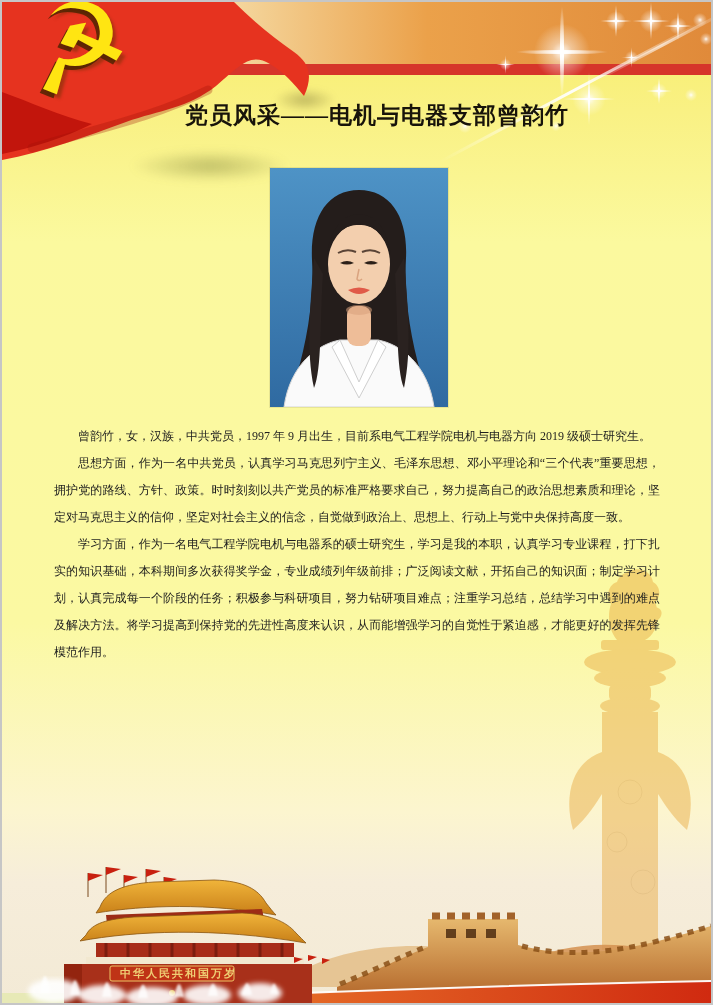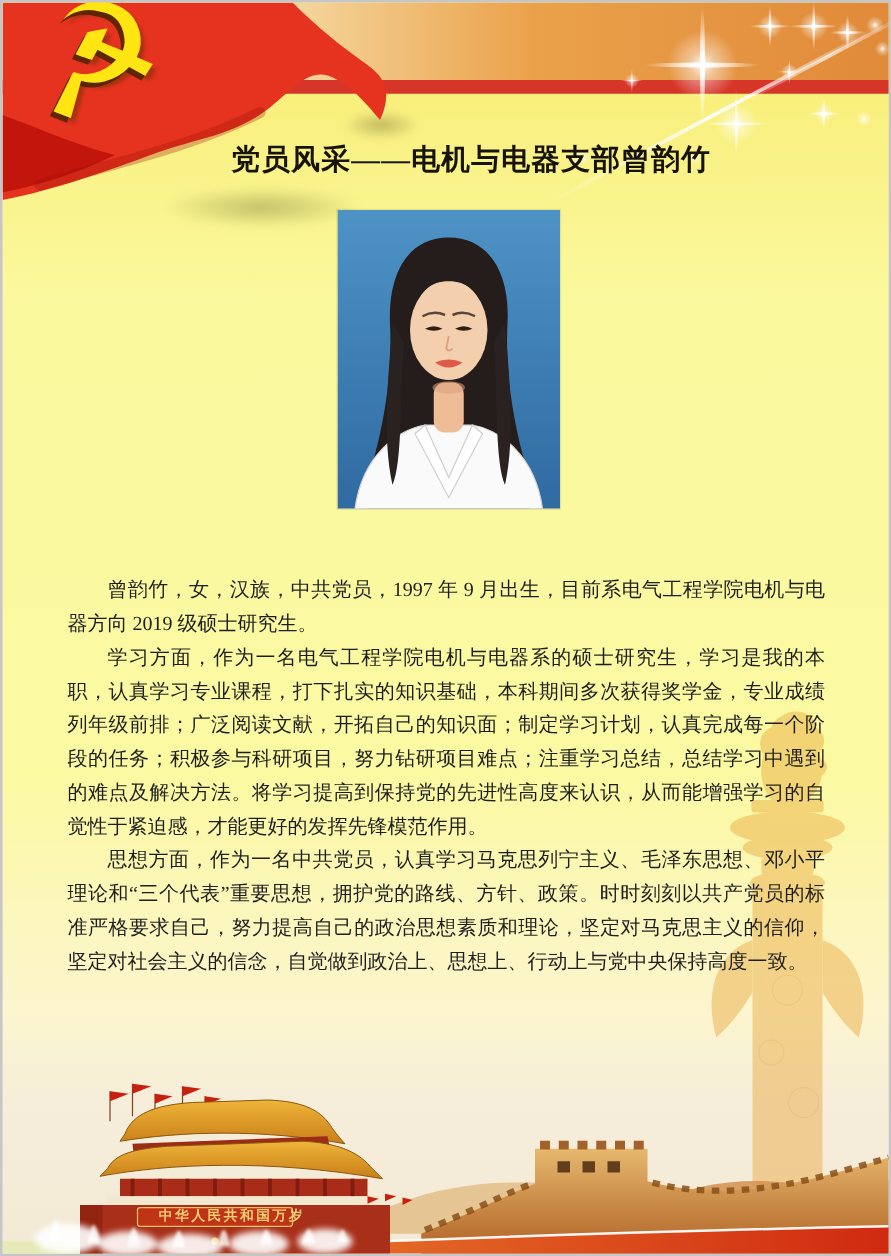--- a/index.html
+++ b/index.html
@@ -44,37 +44,37 @@
     color:var(--emblem-yellow,#ffe512);
     transform:rotate(-14deg);
     text-shadow:-4px 3px 0 rgba(70,35,0,.8),2px 5px 3px rgba(95,48,0,.45);}
   .flag-shadow{position:absolute;left:128px;top:148px;width:160px;height:32px;
     background:radial-gradient(ellipse,rgba(100,105,40,.38),transparent 70%);
     filter:blur(4px);}
   .flag-shadow2{position:absolute;left:272px;top:86px;width:62px;height:24px;
     background:radial-gradient(ellipse,rgba(115,108,48,.42),transparent 70%);
     filter:blur(3px);}
   
-  .title{position:absolute;top:110px;left:0;right:0;padding-left:41px;
+  .title{position:absolute;top:98px;left:0;right:0;padding-left:41px;
     text-align:center;font-size:23px;font-weight:bold;letter-spacing:1px;
     color:var(--title-color,#17130a);margin:0;z-index:6;}
   
   .photo{position:absolute;left:268px;top:166px;width:178px;height:239px;z-index:6;
     box-shadow:0 0 0 1px rgba(0,0,0,.08);}
   
   .content{position:absolute;left:52px;top:421px;width:606px;z-index:7;
-    font-size:16px;line-height:27px;color:var(--text-color,#1e1e1e);
-    text-align:justify;margin-top:36px;}
+    font-size:12px;line-height:27px;color:var(--text-color,#1e1e1e);
+    text-align:justify;}
   .content p{margin:0;text-indent:2em;}
   
   .huabiao{position:absolute;right:4px;top:558px;width:150px;height:390px;opacity:.45;z-index:2;}
   
   .scene{position:absolute;left:0;bottom:0;width:709px;height:150px;z-index:3;}
   .banner-text{position:absolute;left:118px;top:964px;width:124px;height:15px;
-    line-height:15px;text-align:right;font-size:11px;letter-spacing:2px;
+    line-height:15px;text-align:left;font-size:11px;letter-spacing:2px;
     color:var(--banner-gold,#efce74);font-weight:bold;z-index:5;
     font-family:"Liberation Serif","DejaVu Serif",serif;}
 </style>
 </head>
 <body>
 
 <div class="page">
 
   <div class="band-orange"></div>
   <div class="band-stripe"></div>
@@ -136,22 +136,22 @@
       <path d="M70,95 Q77,91 84,95 Q77,98 70,95 Z" fill="#2b2018"></path>
       <path d="M94,95 Q101,91 108,95 Q101,98 94,95 Z" fill="#2b2018"></path>
       <path d="M89,101 L87,111 Q89,114 92,111" fill="none" stroke="#d9a37f" stroke-width="1.5"></path>
       <path d="M78,122 Q89,117 100,122 Q89,130 78,122 Z" fill="#e05a48"></path>
       <path d="M70,172 L89,214 L108,172 L116,179 L89,230 L62,179 Z" fill="#ffffff" stroke="#cfcfcf" stroke-width="1"></path>
     </svg>
   </div>
 
   <div class="content">
     <p>曾韵竹，女，汉族，中共党员，1997 年 9 月出生，目前系电气工程学院电机与电器方向 2019 级硕士研究生。</p>
+    <p>思想方面，作为一名中共党员，认真学习马克思列宁主义、毛泽东思想、邓小平理论和“三个代表”重要思想，拥护党的路线、方针、政策。时时刻刻以共产党员的标准严格要求自己，努力提高自己的政治思想素质和理论，坚定对马克思主义的信仰，坚定对社会主义的信念，自觉做到政治上、思想上、行动上与党中央保持高度一致。</p>
     <p>学习方面，作为一名电气工程学院电机与电器系的硕士研究生，学习是我的本职，认真学习专业课程，打下扎实的知识基础，本科期间多次获得奖学金，专业成绩列年级前排；广泛阅读文献，开拓自己的知识面；制定学习计划，认真完成每一个阶段的任务；积极参与科研项目，努力钻研项目难点；注重学习总结，总结学习中遇到的难点及解决方法。将学习提高到保持党的先进性高度来认识，从而能增强学习的自觉性于紧迫感，才能更好的发挥先锋模范作用。</p>
-    <p>思想方面，作为一名中共党员，认真学习马克思列宁主义、毛泽东思想、邓小平理论和“三个代表”重要思想，拥护党的路线、方针、政策。时时刻刻以共产党员的标准严格要求自己，努力提高自己的政治思想素质和理论，坚定对马克思主义的信仰，坚定对社会主义的信念，自觉做到政治上、思想上、行动上与党中央保持高度一致。</p>
   </div>
 
   <div class="huabiao">
     <svg width="150" height="390" viewBox="0 0 150 390">
       <g fill="var(--huabiao-gold,#e8a73c)">
         <path d="M70,12 C80,6 94,10 96,22 C104,26 104,38 98,42 C104,56 100,74 88,80
                  L60,80 C52,70 50,56 54,44 C48,36 52,24 60,22 C62,16 66,14 70,12 Z"></path>
         <path d="M92,50 C104,42 110,56 98,62 Z"></path>
         <rect x="44" y="80" width="58" height="10" rx="3"></rect>
         <ellipse cx="73" cy="102" rx="46" ry="13"></ellipse>

